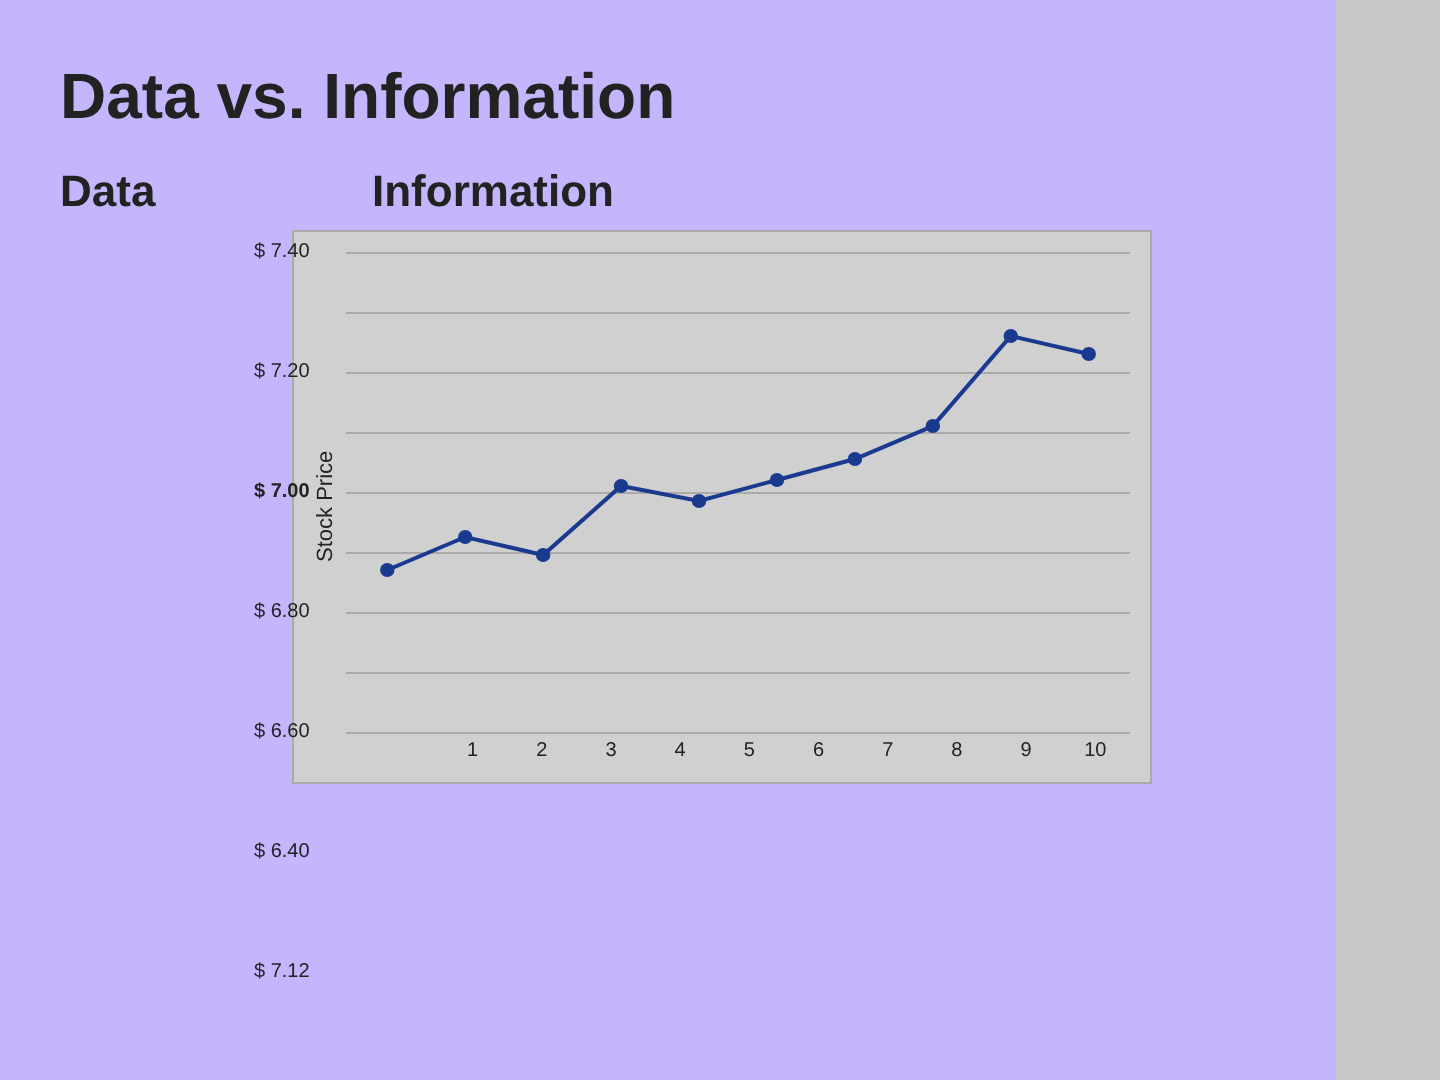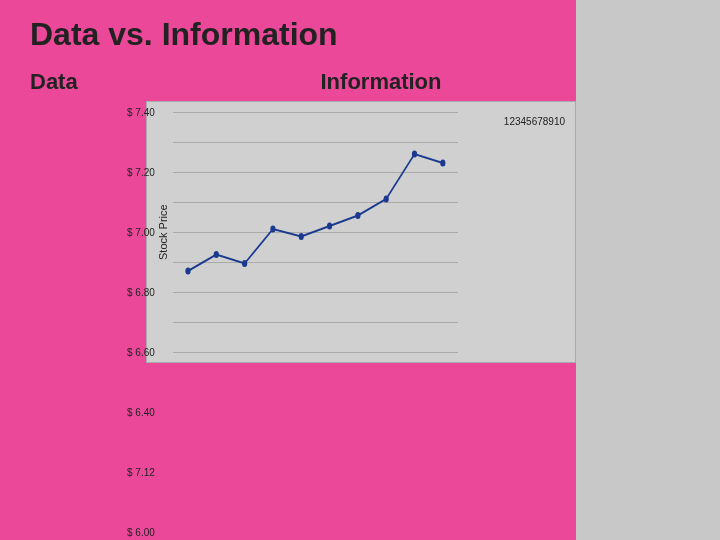--- a/index.html
+++ b/index.html
@@ -6,25 +6,25 @@
 
     body {
       width: 720px;
       height: 540px;
       background: #c8c8c8;
       font-family: Arial, sans-serif;
       overflow: hidden;
     }
 
     .slide {
-      width: 576px;
+      width: 668px;
       height: 540px;
-      background: #ec4899;
+      background: #c4b5fd;
       position: relative;
-      padding: 16px 30px;
+      padding: 30px 30px;
     }
 
     .title {
       font-size: 32px;
       font-weight: bold;
       color: #222;
       margin-bottom: 16px;
     }
 
     .content-area {
@@ -50,21 +50,21 @@
       padding-left: 18px;
       font-size: 14px;
       color: #222;
       line-height: 1.65;
     }
 
     .chart-area {
       flex: 1;
       display: flex;
       flex-direction: column;
-      align-items: center;
+      align-items: flex-start;
     }
 
     .chart-title {
       font-size: 22px;
       font-weight: bold;
       color: #222;
       margin-bottom: 6px;
       margin-left: 40px;
     }
 
@@ -87,21 +87,21 @@
       transform: rotate(180deg);
       font-size: 11px;
       color: #222;
       text-align: center;
       margin-right: 4px;
       white-space: nowrap;
     }
 
     .chart-right {
       display: flex;
-      flex-direction: row;
+      flex-direction: column;
       flex: 1;
     }
 
     .grid-and-line {
       position: relative;
       width: 100%;
       height: 240px;
       background: #d0d0d0;
     }
 
@@ -171,21 +171,21 @@
           <div class="chart-right">
             <div class="grid-and-line" id="chart-plot">
 
               <div class="grid-line" style="top: 0px;">
                   <div class="grid-label" style="top: 0px;">$ 7.40</div>
                 </div>
                 <div class="grid-line" style="top: 30px; text-decoration: underline;">
                   <div class="grid-label" style="top: 30px;">$ 7.20</div>
                 </div>
                 <div class="grid-line" style="top: 60px;">
-                  <div class="grid-label" style="top: 60px;">$ 7.00</div>
+                  <div class="grid-label" style="top: 60px; font-weight: bold;">$ 7.00</div>
                 </div>
                 <div class="grid-line" style="top: 90px;">
                   <div class="grid-label" style="top: 90px;">$ 6.80</div>
                 </div>
                 <div class="grid-line" style="top: 120px;">
                   <div class="grid-label" style="top: 120px;">$ 6.60</div>
                 </div>
                 <div class="grid-line" style="top: 150px;">
                   <div class="grid-label" style="top: 150px;">$ 6.40</div>
                 </div>

